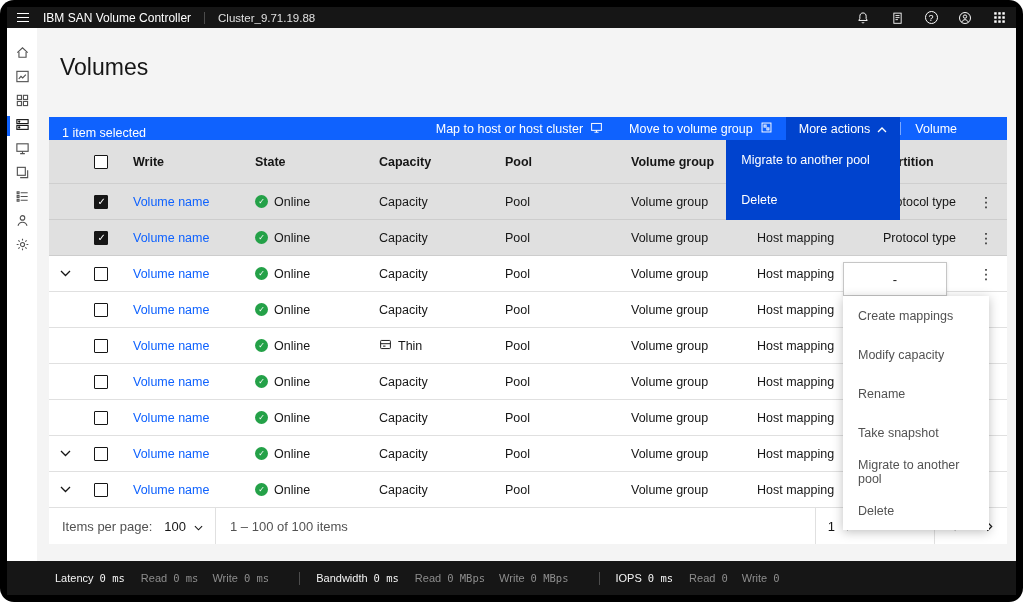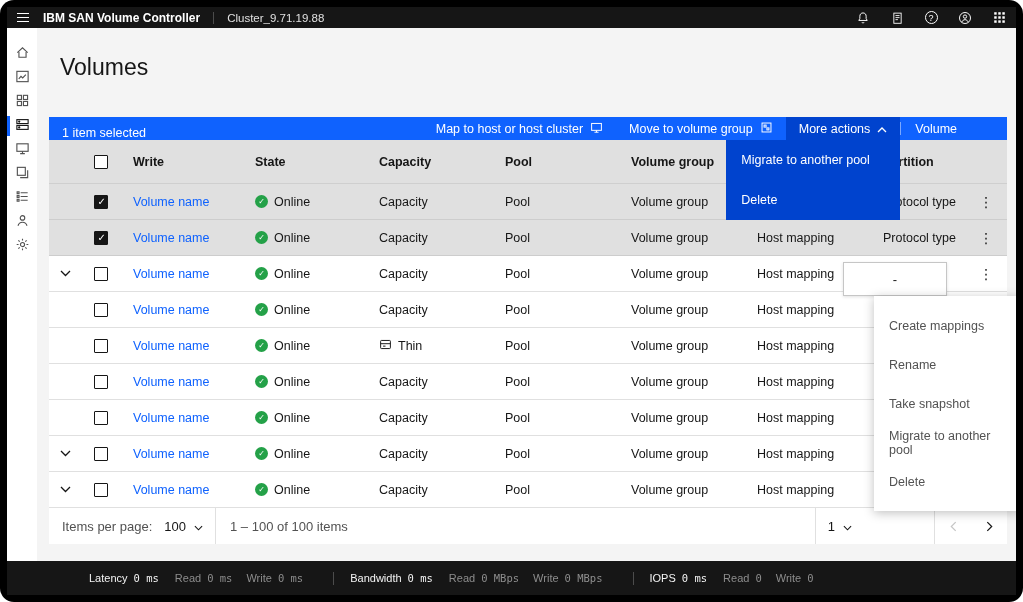--- a/index.html
+++ b/index.html
@@ -4,21 +4,21 @@
 <style>
   *{box-sizing:border-box;margin:0;padding:0;}
   body{margin:0;background:#ffffff;font-family:"Liberation Sans",sans-serif;}
   .frame{width:1023px;height:602px;background:#000;border-radius:14px;padding:7px;overflow:hidden;position:relative;}
   .window{height:100%;display:flex;flex-direction:column;background:#f4f4f4;overflow:hidden;}
 
   
   .topbar{flex:0 0 21px;background:#161616;color:#fff;display:flex;align-items:center;}
   .hamburger{width:32px;height:100%;display:flex;flex-direction:column;justify-content:center;align-items:center;gap:2.5px;cursor:pointer;}
   .hamburger span{display:block;width:12px;height:1.4px;background:#fff;}
-  .brand{font-weight:700;font-size:12px;margin-left:4px;white-space:nowrap;}
+  .brand{font-weight:400;font-size:12px;margin-left:4px;white-space:nowrap;}
   .tb-divider{width:1px;height:12px;background:#4c4c4c;margin:0 13px;}
   .cluster{font-size:11.5px;color:#e0e0e0;white-space:nowrap;}
   .tb-right{margin-left:auto;display:flex;height:100%;}
   .tb-icon{width:34px;height:100%;display:flex;align-items:center;justify-content:center;cursor:pointer;}
   .help-circle{width:13px;height:13px;border:1px solid #fff;border-radius:50%;font-size:9px;display:flex;align-items:center;justify-content:center;color:#fff;}
 
   
   .app-body{flex:1;display:flex;min-height:0;}
   .sidebar{flex:0 0 30px;background:#fff;padding-top:14px;display:flex;flex-direction:column;}
   .side-item{height:24px;display:flex;align-items:center;justify-content:center;position:relative;cursor:pointer;}
@@ -60,25 +60,25 @@
   .pag-label{color:#525252;padding-left:13px;}
   .pag-select{display:flex;align-items:center;gap:8px;padding:0 12px;cursor:pointer;height:100%;}
   .pag-div{width:1px;height:100%;background:#e0e0e0;}
   .pag-range{padding:0 14px;color:#525252;}
   .pag-right{margin-left:auto;display:flex;align-items:center;height:100%;}
   .pag-spacer{width:70px;height:100%;}
   .pag-nav{width:36px;height:100%;display:flex;align-items:center;justify-content:center;cursor:pointer;color:#161616;}
 
   
   .row-menu-anchor{position:absolute;left:806px;top:234px;width:104px;height:34px;background:#fff;border:1px solid #c6c6c6;display:flex;align-items:center;justify-content:center;z-index:50;font-size:13px;color:#161616;box-shadow:0 1px 3px rgba(0,0,0,.12);}
-  .row-menu{position:absolute;left:806px;top:268px;width:146px;background:#fff;box-shadow:0 2px 10px rgba(0,0,0,.25);z-index:50;padding:10px 0;margin-left:31px;}
+  .row-menu{position:absolute;left:806px;top:268px;width:146px;background:#fff;box-shadow:0 2px 10px rgba(0,0,0,.25);z-index:50;padding:0 0;}
   .row-menu-item{height:39px;display:flex;align-items:center;padding:0 15px;font-size:12.5px;color:#525252;cursor:pointer;}
 
   
-  .footer{flex:0 0 34px;background:#161616;display:flex;align-items:center;color:#fff;font-size:11px;padding-left:82px;}
+  .footer{flex:0 0 34px;background:#161616;display:flex;align-items:center;color:#fff;font-size:11px;padding-left:48px;}
   .metric-label{color:#f4f4f4;margin-right:6px;}
   .metric-value{font-family:"DejaVu Sans Mono",monospace;font-size:10.5px;color:#f4f4f4;margin-right:16px;}
   .metric-sub{color:#8d8d8d;margin-right:6px;}
   .metric-subvalue{font-family:"DejaVu Sans Mono",monospace;font-size:10.5px;color:#8d8d8d;margin-right:14px;}
   .f-div{width:1px;height:13px;background:#4c4c4c;margin:0 16px;}
 </style>
 </head>
 <body>
 
 <div class="frame">
@@ -507,20 +507,21 @@
                 </div>
             </div>
           </div>
         </div>
 
         <div class="row-menu-anchor">
           <span>-</span>
         </div>
         <div class="row-menu">
             <div class="row-menu-item">Create mappings</div>
+            <div class="row-menu-item">Modify capacity</div>
             <div class="row-menu-item">Rename</div>
             <div class="row-menu-item">Take snapshot</div>
             <div class="row-menu-item">Migrate to another pool</div>
             <div class="row-menu-item">Delete</div>
           </div>
       </div>
     </div>
 
     <div class="footer">
       <div style="display:flex;align-items:center;">

